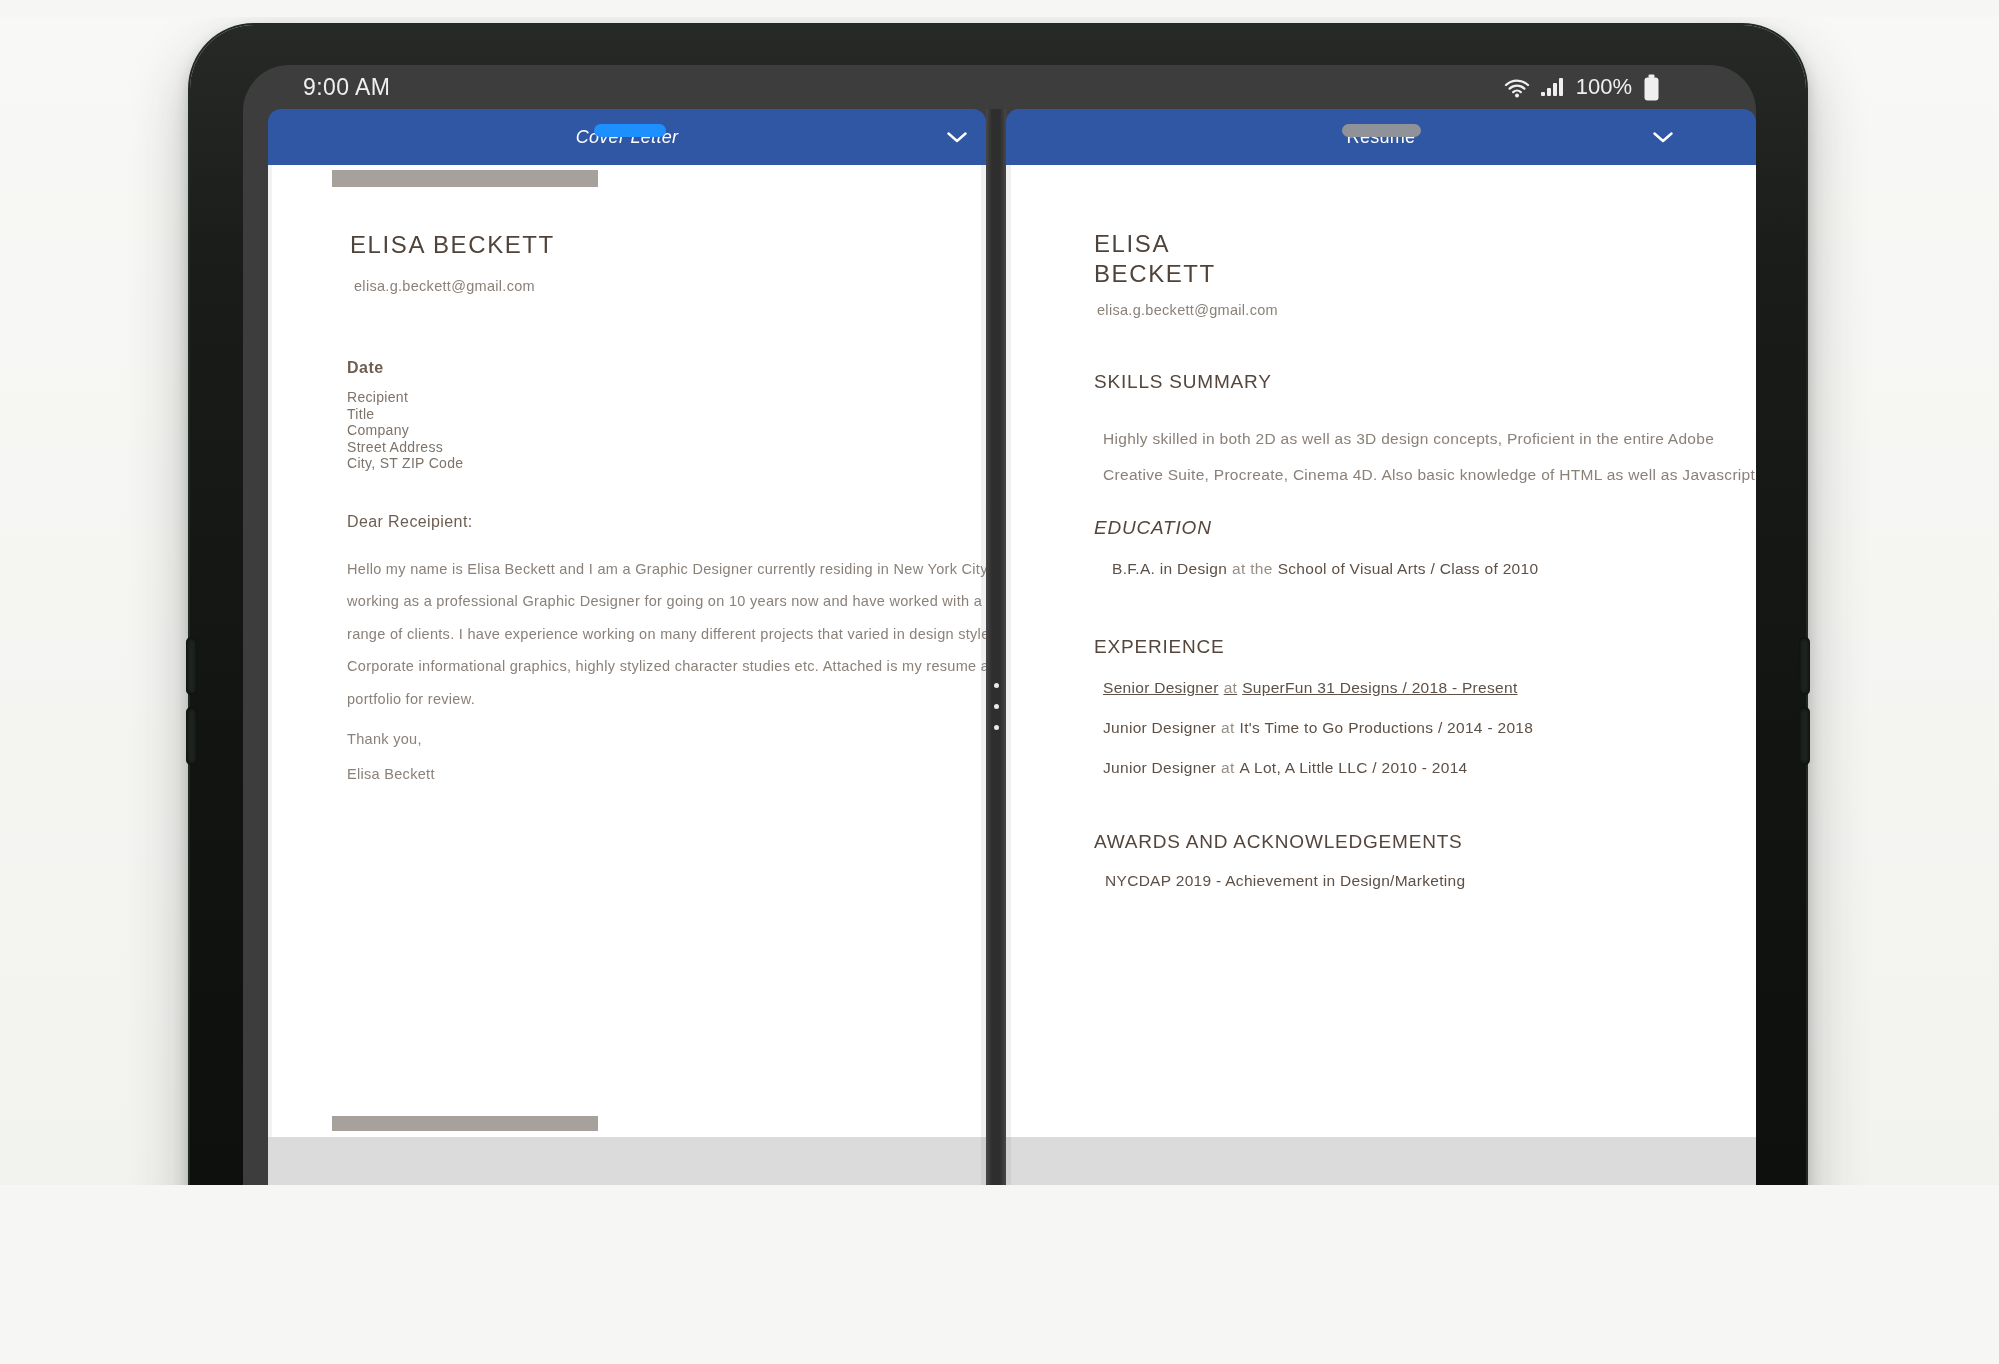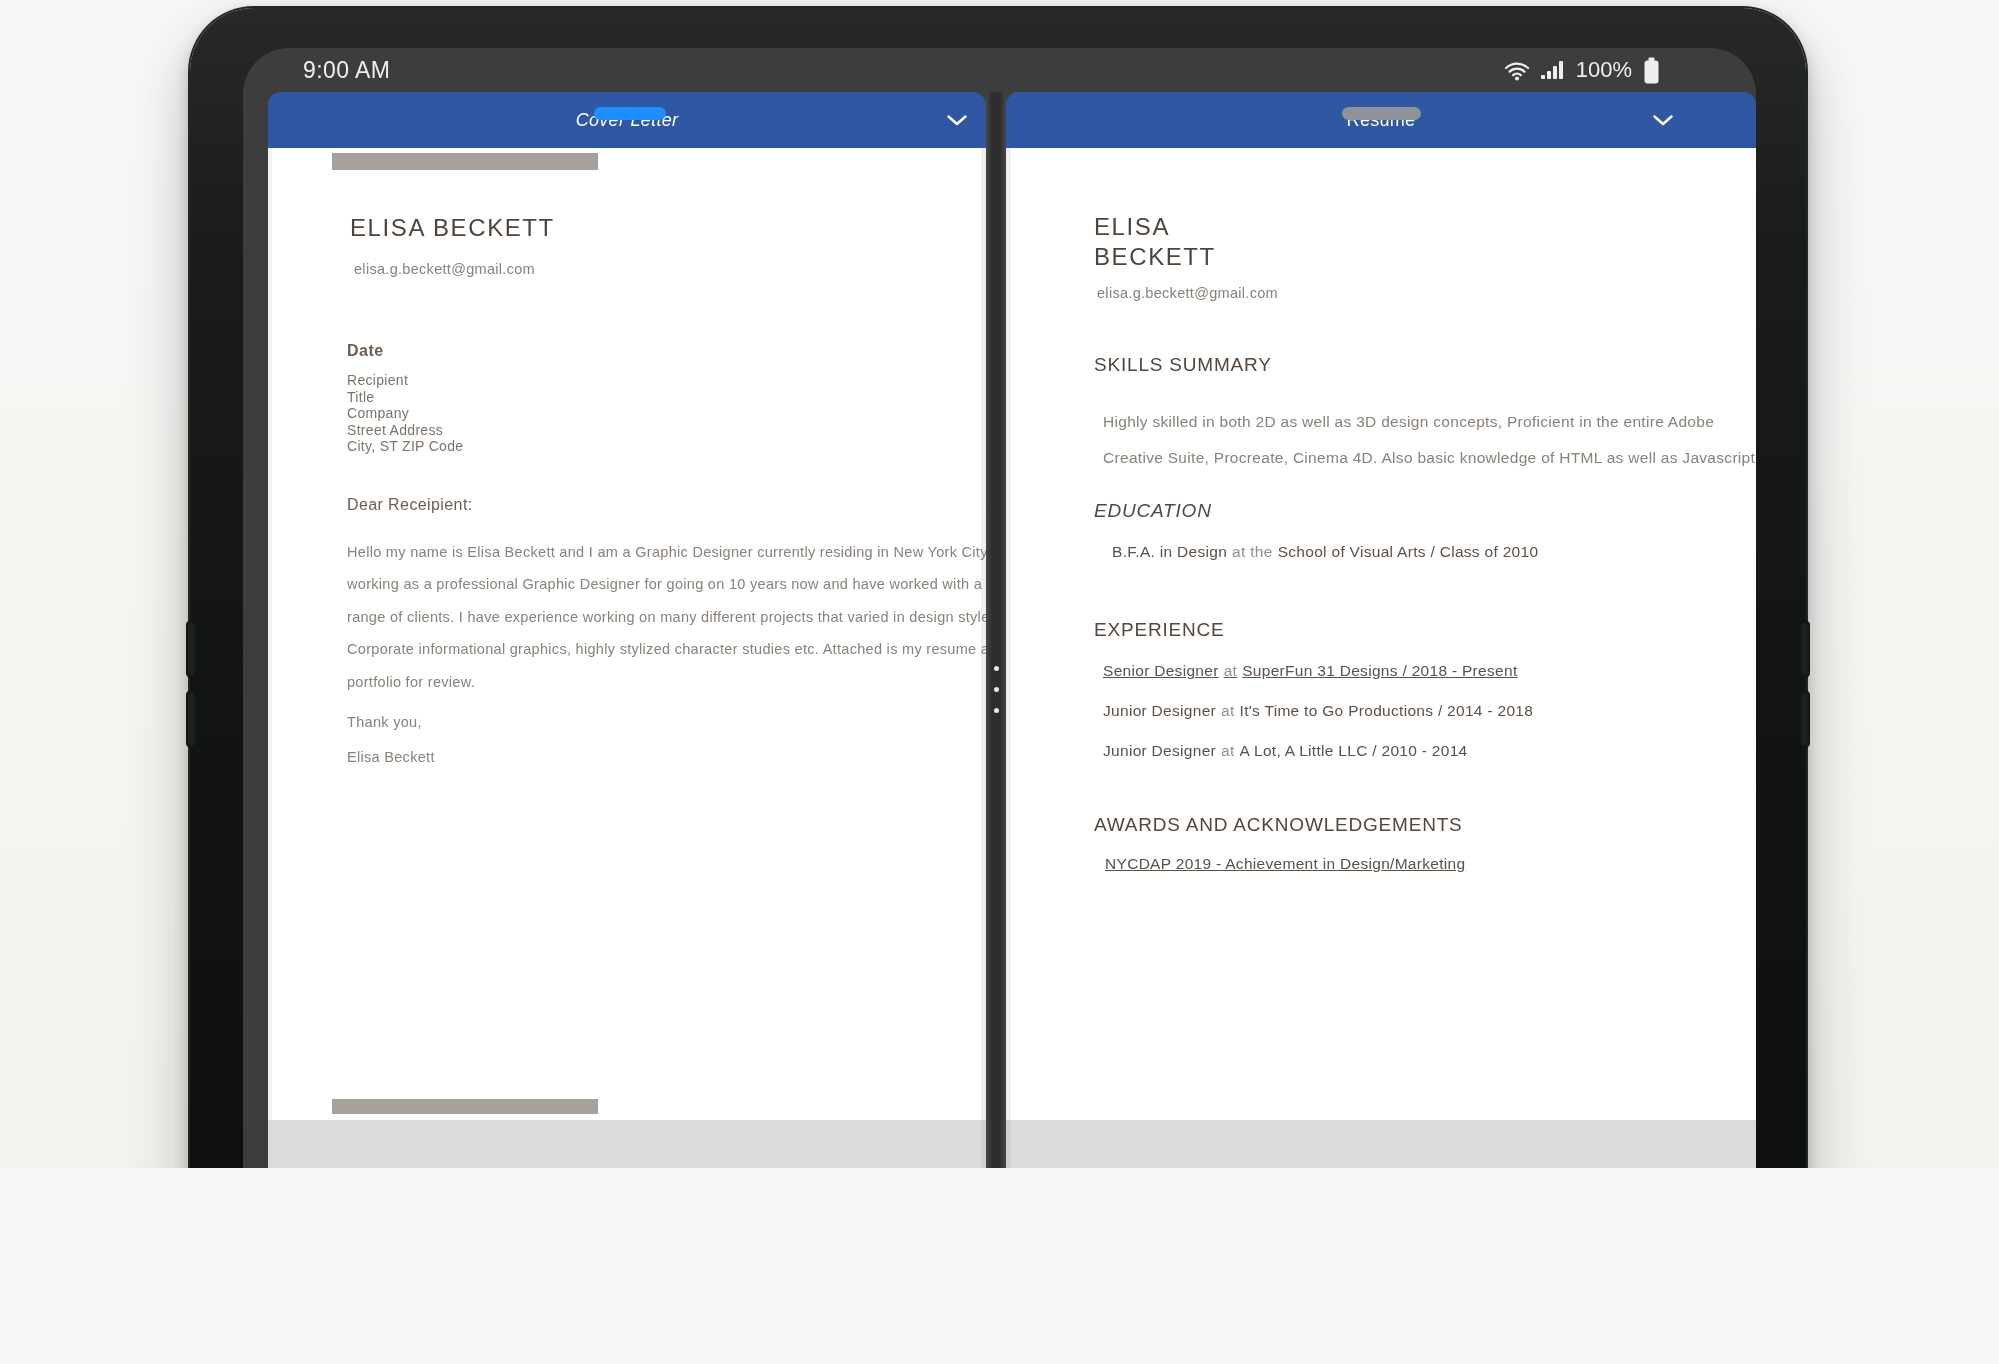--- a/index.html
+++ b/index.html
@@ -1,18 +1,18 @@
 <!DOCTYPE html>
 <html><head>
 <meta charset="utf-8">
 <style>
   html,body{margin:0;padding:0;background:#f6f6f4;}
   *{box-sizing:border-box;}
   .stage{position:relative;width:1999px;height:1168px;background:linear-gradient(180deg,#f8f8f6,#f2f2ef);overflow:hidden;
-         font-family:"Liberation Sans",sans-serif;}
+         font-family:"Liberation Sans",sans-serif;margin-top:17px;}
   
   .device{position:absolute;left:190px;top:8px;width:1616px;height:1338px;border-radius:64px;
           background:linear-gradient(180deg,#272927 0%,#1a1c1a 18%,#121412 55%,#0c0e0c 100%);
           box-shadow:0 0 0 2px #222822, 0 26px 60px rgba(40,45,40,.30), 0 6px 16px rgba(0,0,0,.22);}
   .device::after{content:"";position:absolute;left:70px;right:70px;bottom:8px;height:3px;border-radius:2px;
           background:linear-gradient(90deg,rgba(70,86,74,.0),rgba(70,86,74,.75) 20%,rgba(70,86,74,.75) 80%,rgba(70,86,74,0));}
   .hinge-notch{position:absolute;width:11px;height:58px;border-radius:6px;background:#1d231e;box-shadow:inset 0 0 4px #000;}
   .hinge-notch.hn-l1{left:-4px;top:612px;} .hinge-notch.hn-l2{left:-4px;top:682px;}
   .hinge-notch.hn-r1{right:-4px;top:612px;} .hinge-notch.hn-r2{right:-4px;top:682px;}
   
@@ -71,21 +71,21 @@
   .cl-thanks{left:79px;top:566px;font-size:14.5px;color:#8a8179;}
   .cl-sig{left:79px;top:601px;font-size:14.5px;color:#8a8179;}
   .rs-name{left:88px;top:64px;font-size:24px;line-height:30px;letter-spacing:1.6px;color:#50443a;}
   .rs-email{left:91px;top:137px;font-size:14.5px;color:#8a8179;}
   .rs-h{font-size:19px;letter-spacing:.8px;color:#54463c;}
   .rs-h1{left:88px;top:206px;} .rs-h2{left:88px;top:352px;font-style:italic;} .rs-h3{left:88px;top:471px;} .rs-h4{left:88px;top:666px;}
   .rs-skills{left:97px;top:256px;font-size:15.5px;line-height:36px;color:#8a8179;white-space:nowrap;}
   .rs-line{font-size:15.5px;white-space:nowrap;color:#5d5046;}
   .rs-edu{left:106px;top:395px;}
   .rs-exp1{left:97px;top:514px;text-decoration:underline;} .rs-exp2{left:97px;top:554px;} .rs-exp3{left:97px;top:594px;}
-  .rs-award{left:99px;top:707px;font-size:15.5px;color:#5d5046;white-space:nowrap;text-decoration:underline;}
+  .rs-award{left:99px;top:707px;font-size:15.5px;color:#5d5046;white-space:nowrap;}
   .conn{color:#978e85;margin:0 5px;}
   svg{display:block;}
 </style>
 </head>
 <body>
 
 <div class="stage">
   <div class="device">
     <div class="hinge-notch hn-l1"></div>
     <div class="hinge-notch hn-l2"></div>

